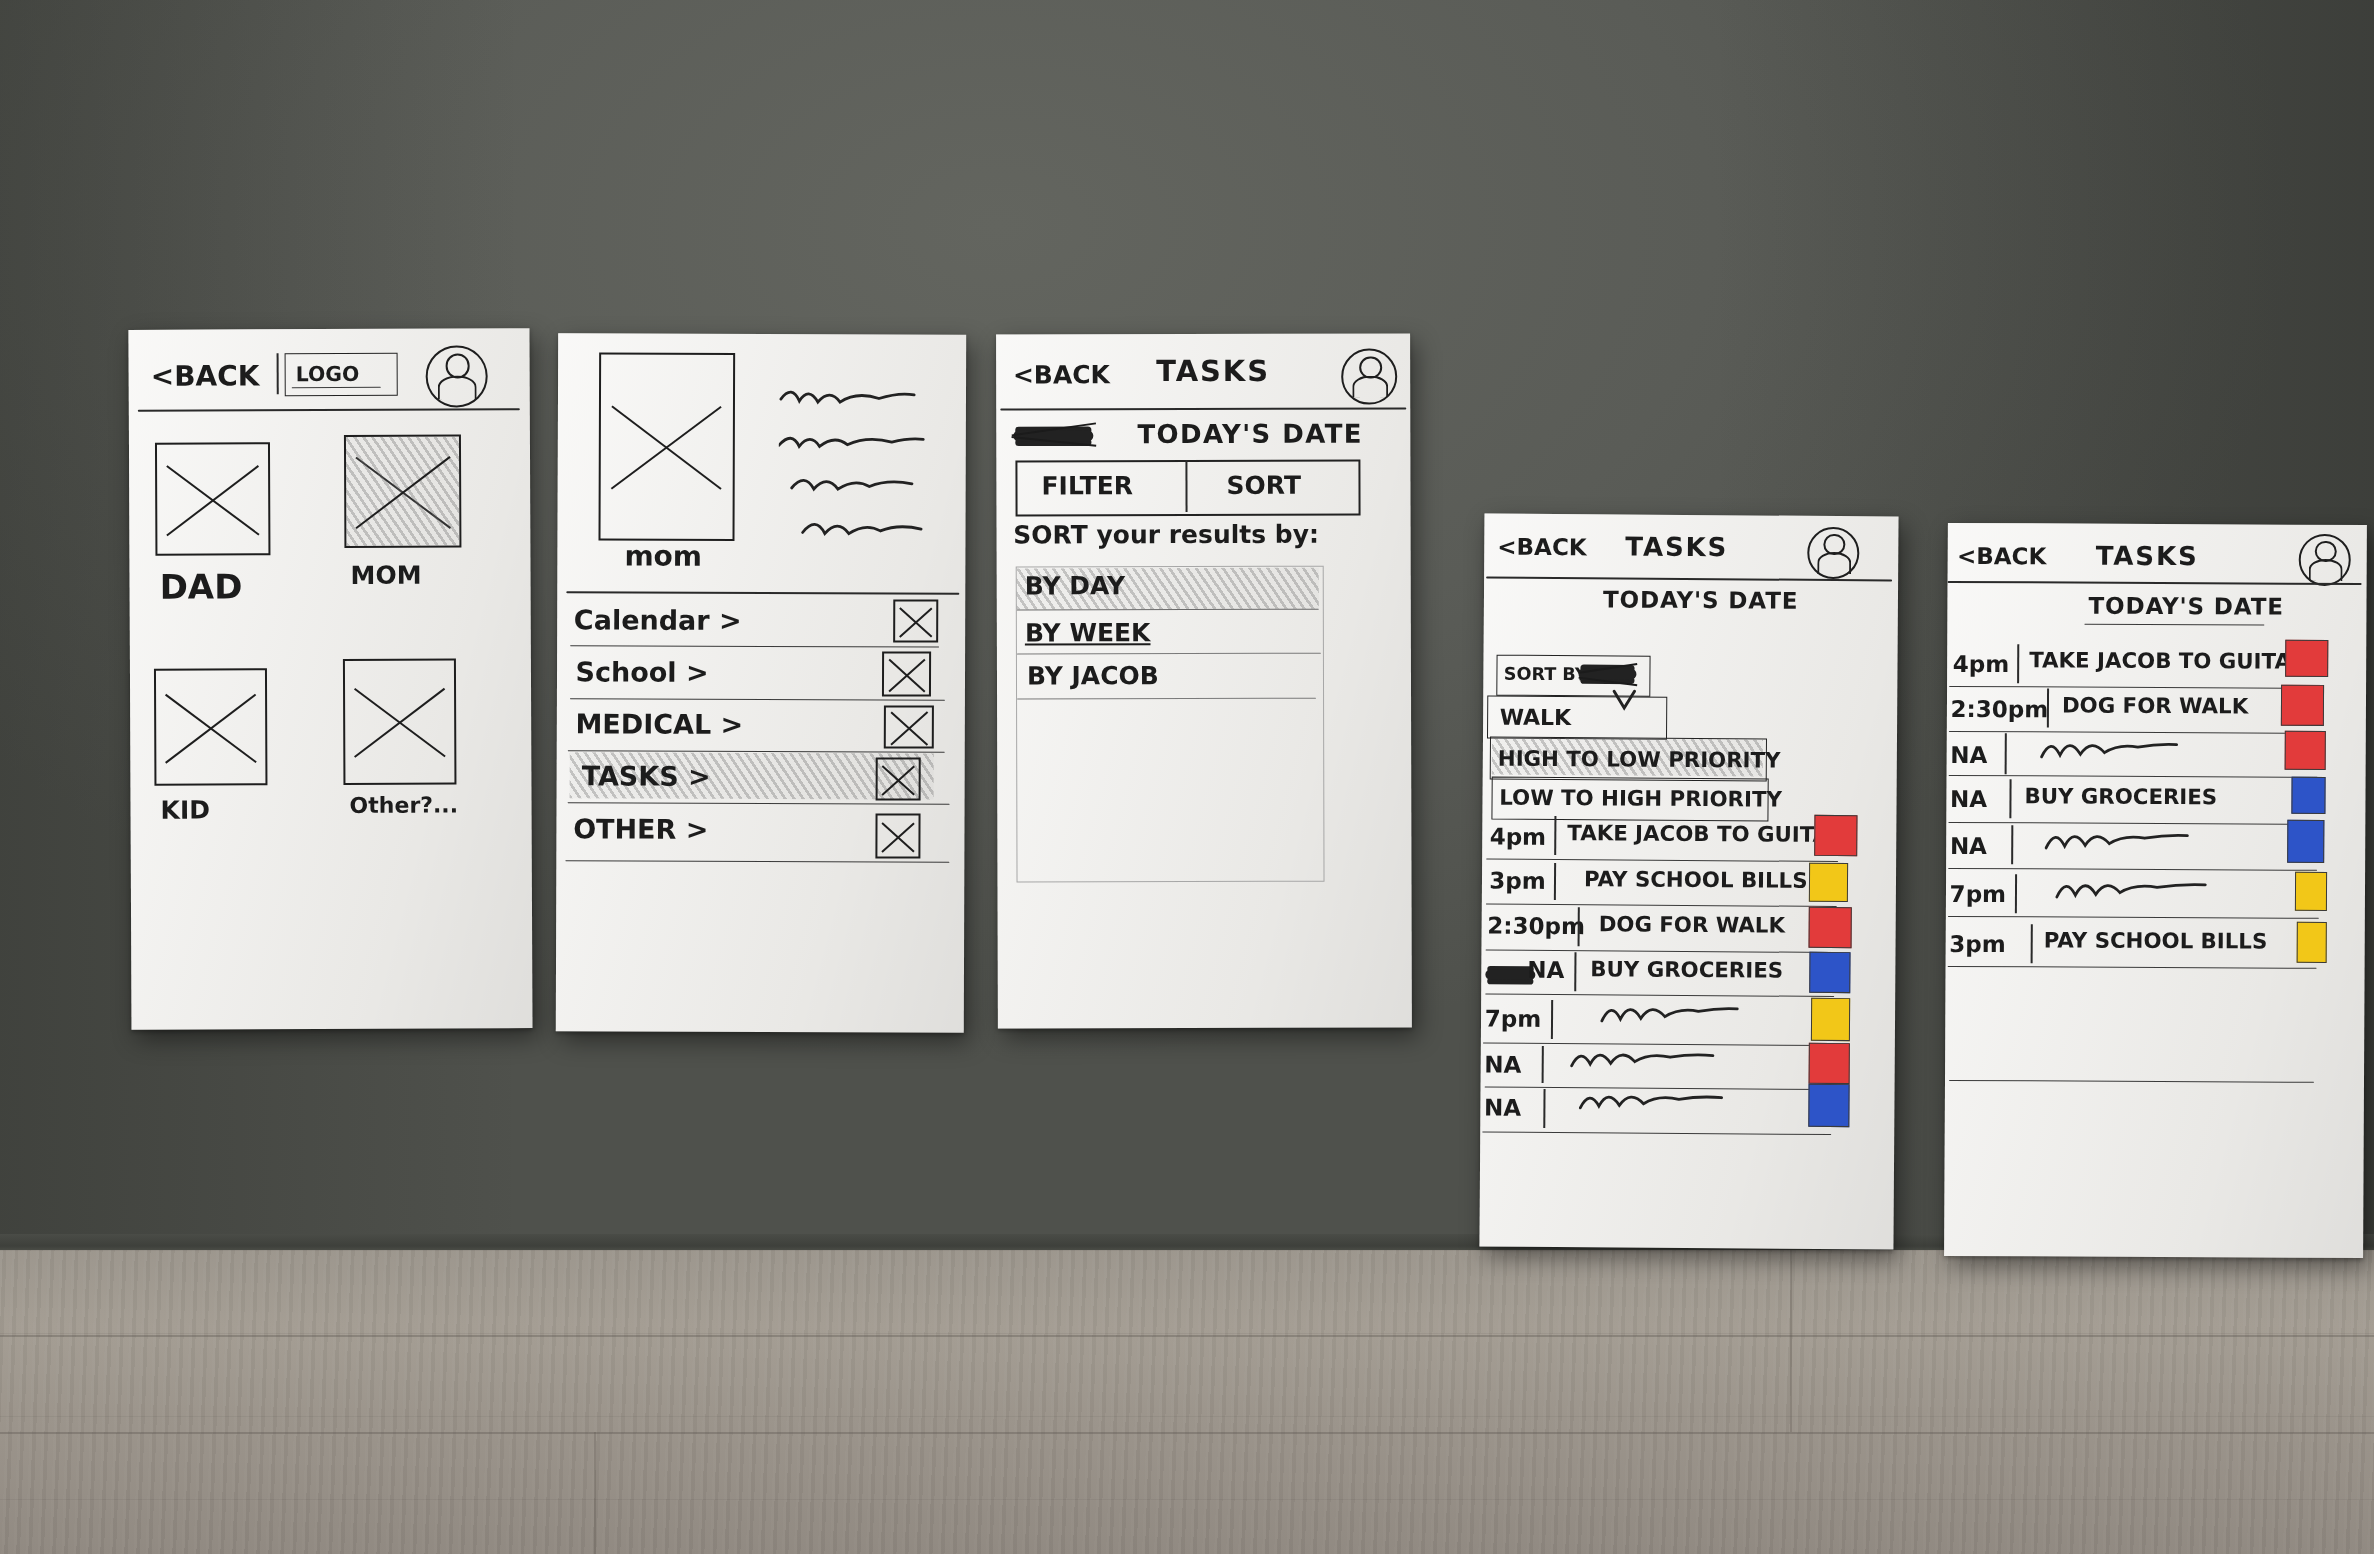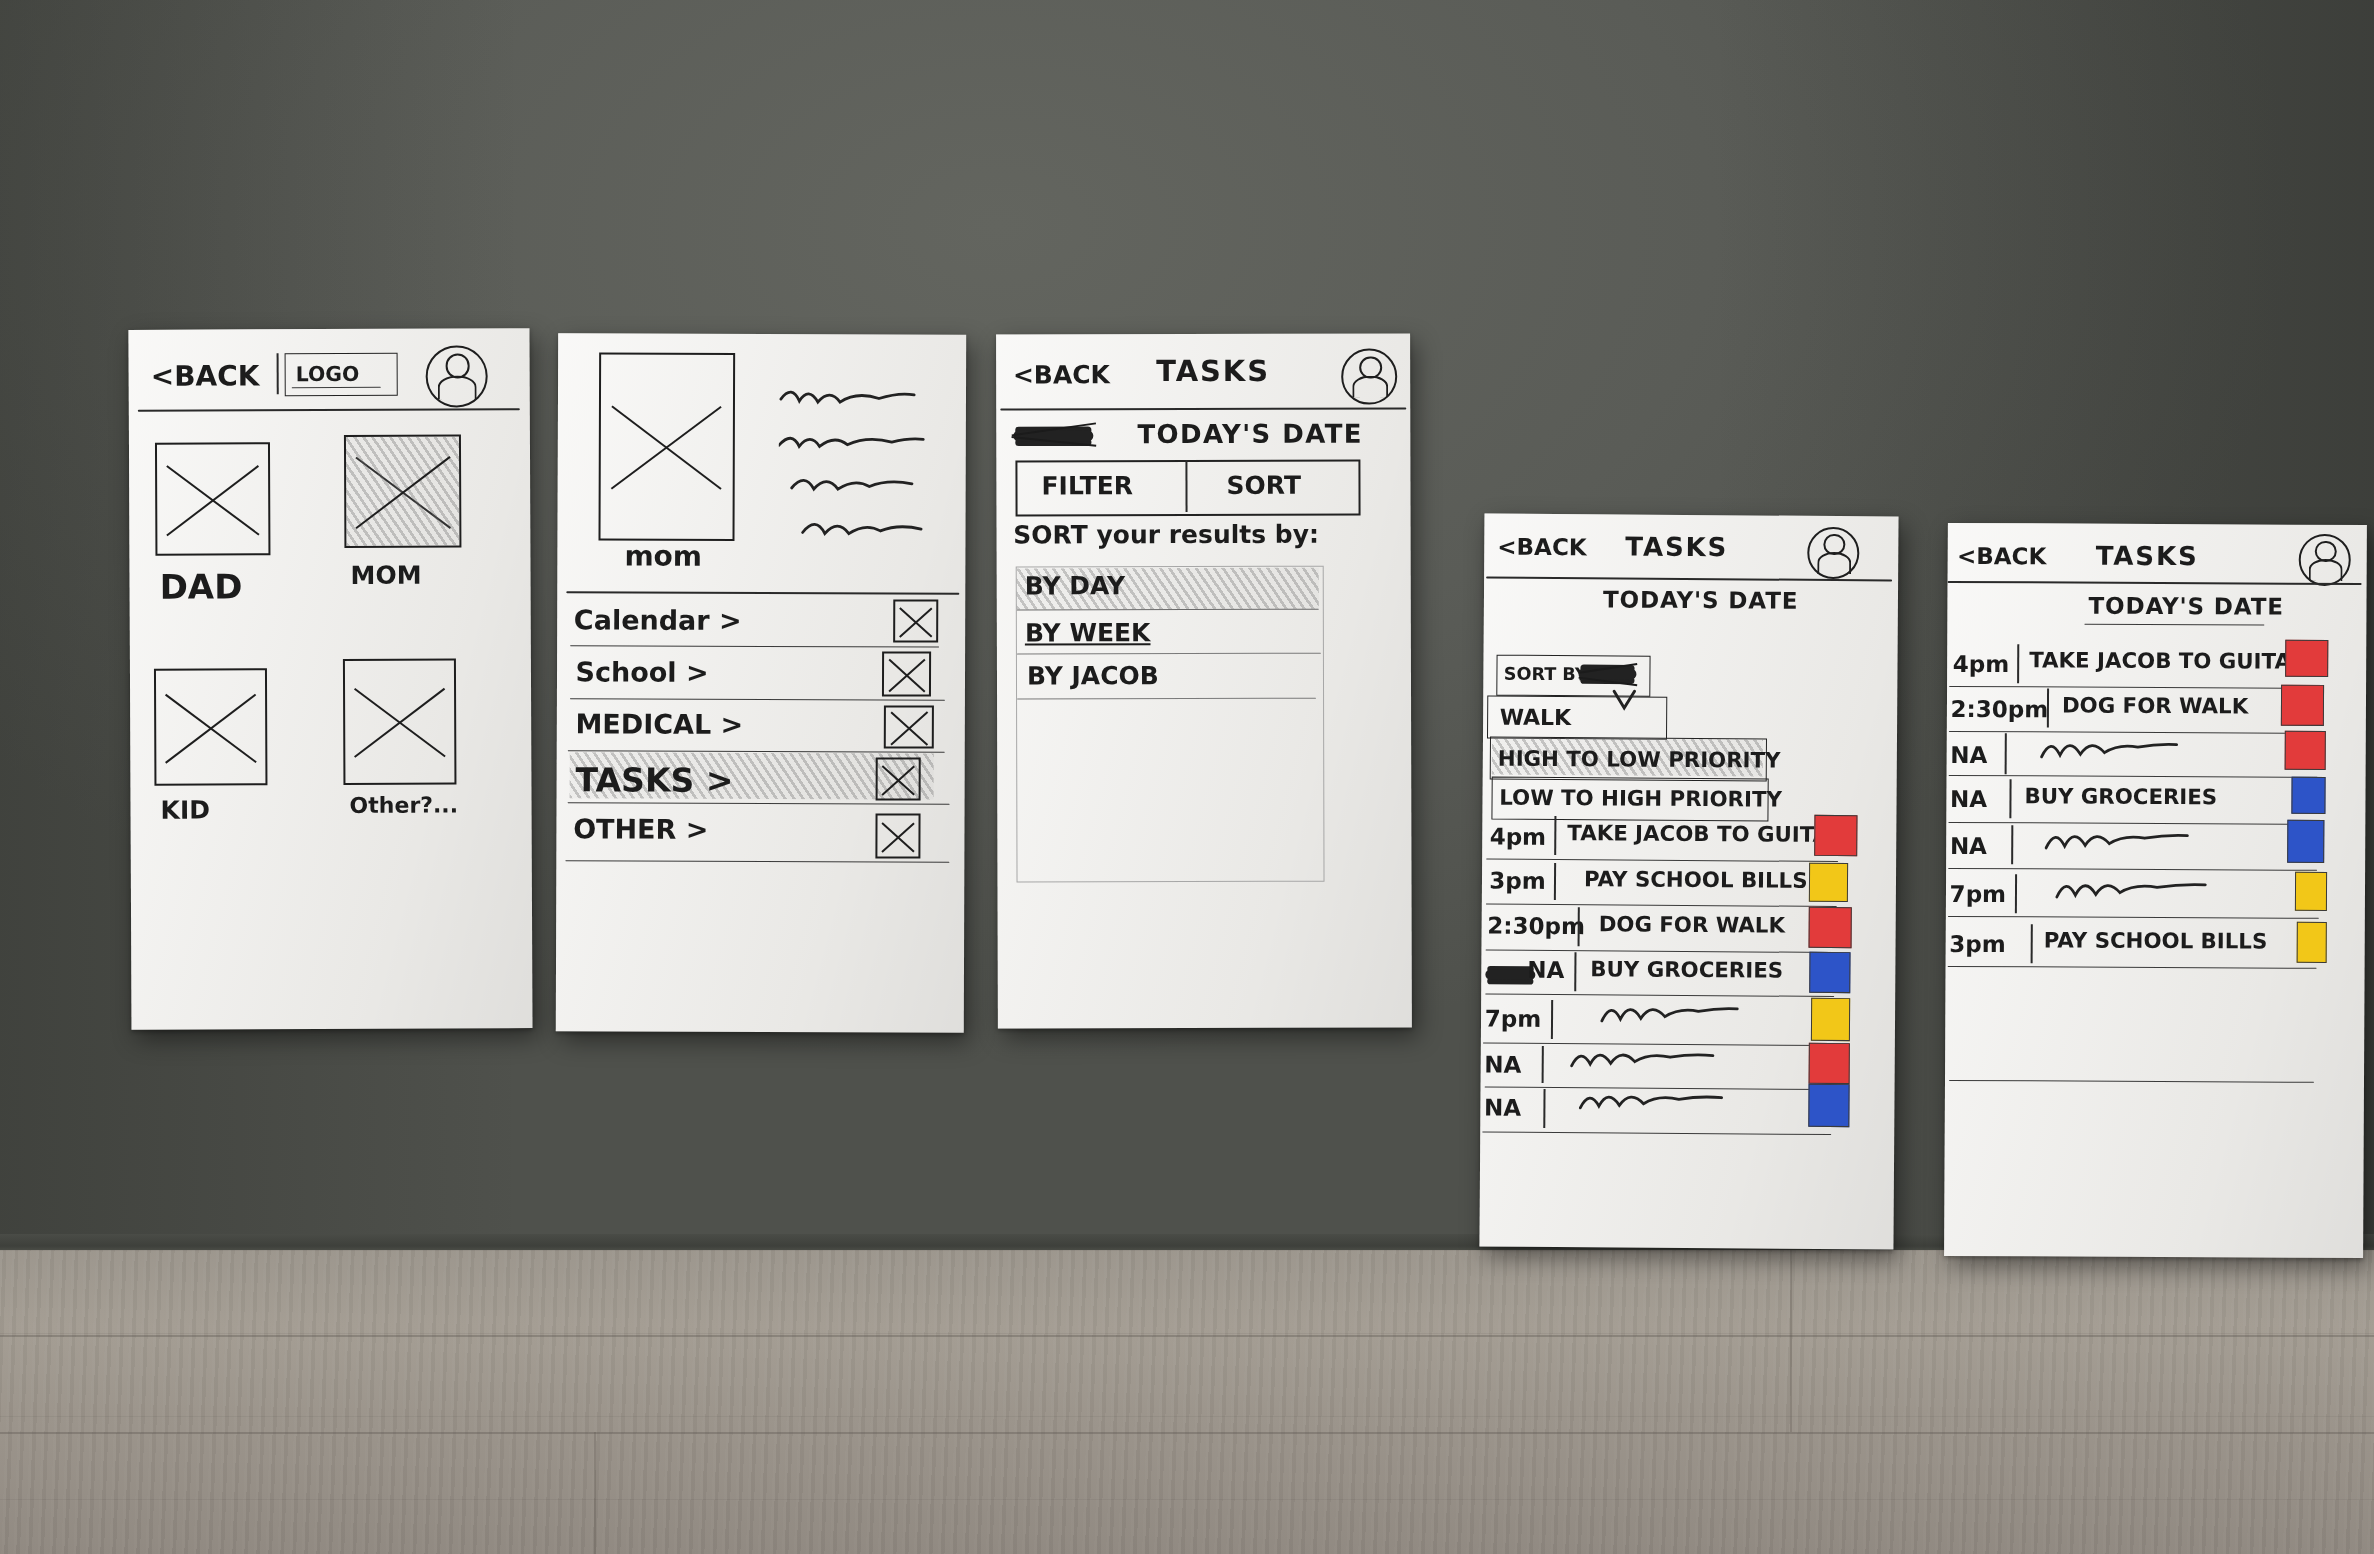--- a/index.html
+++ b/index.html
@@ -149,21 +149,21 @@
     </div>
 
     <div>
       <div class="lbl hand" style="left:18.6px;top:375px;font-size:27px;">MEDICAL &gt;</div>
       <div class="chk" style="left:327px;top:371px;width:46px;height:39px;"></div>
       <div class="rule thin" style="left:11px;top:417px;width:377px;"></div>
     </div>
 
     <div>
       <div class="hl" style="left:13px;top:419px;width:364px;height:46px;"></div>
-      <div class="lbl hand" style="left:19px;top:427px;font-size:33px;">TASKS &gt;</div>
+      <div class="lbl hand" style="left:25px;top:427px;font-size:27px;">TASKS &gt;</div>
       <div class="chk" style="left:319px;top:423px;width:41px;height:39px;"></div>
       <div class="rule thin" style="left:11px;top:469px;width:382px;"></div>
     </div>
 
     <div>
       <div class="lbl hand" style="left:16.7px;top:480px;font-size:27px;">OTHER &gt;</div>
       <div class="chk" style="left:319px;top:479px;width:41px;height:41px;"></div>
       <div class="rule thin" style="left:9.3px;top:527px;width:384px;"></div>
     </div>
   </div>

